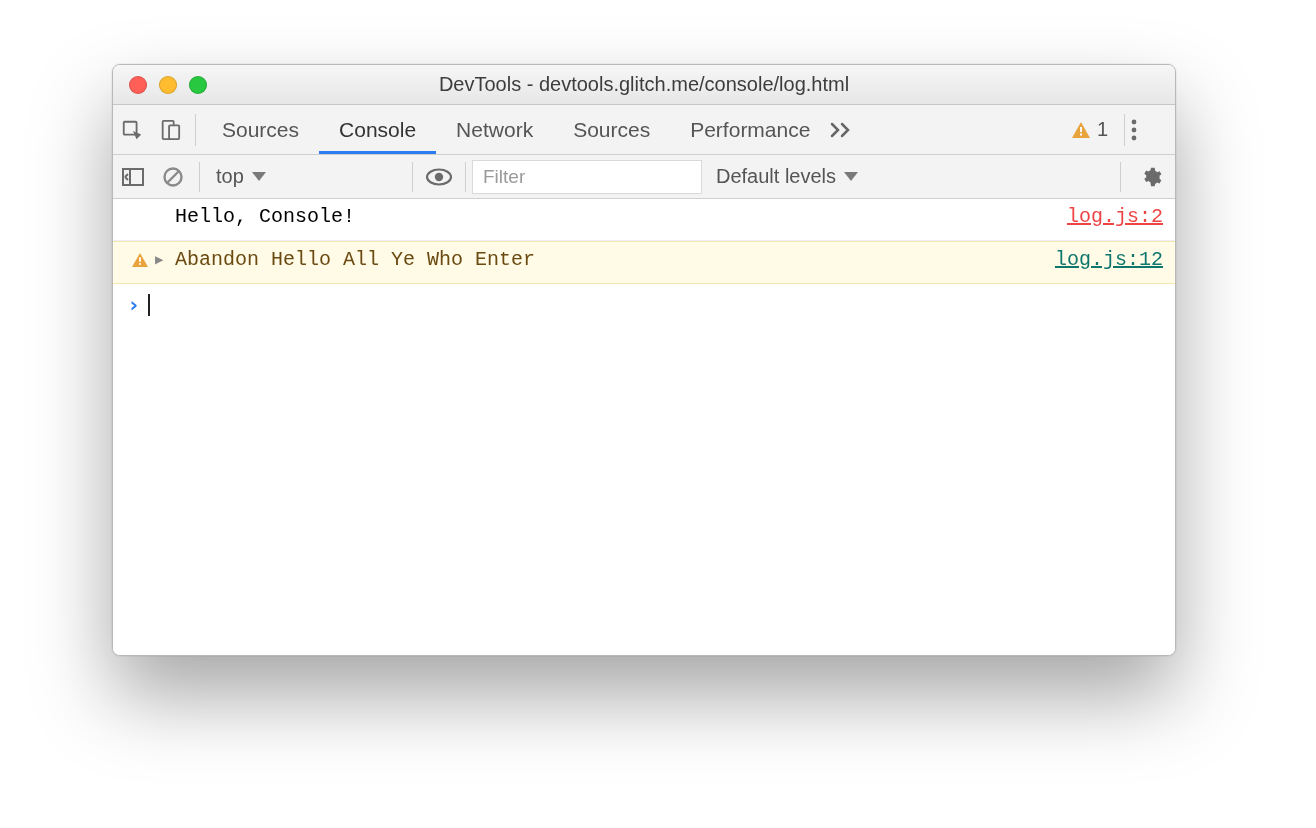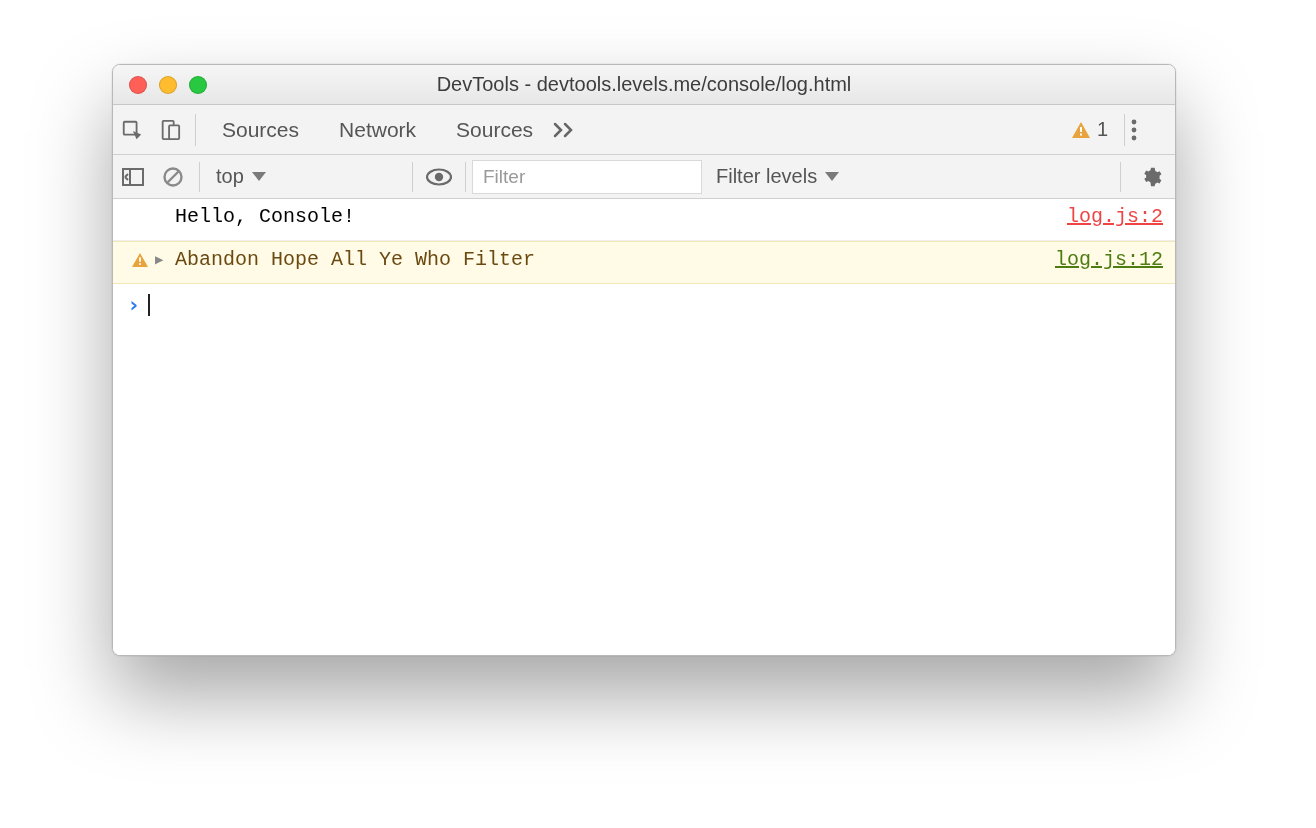--- a/index.html
+++ b/index.html
@@ -131,21 +131,21 @@
   .msg .body { flex:1; padding-left:2px; }
   .msg .src {
     color:#ef4444; text-decoration: underline; white-space:nowrap;
   }
   .msg.warn {
     background:#fffbe6;
     border-top:1px solid #f3e8b5;
     border-bottom:1px solid #f3e8b5;
     color:#6b4a12;
   }
-  .msg.warn .src { color:#4d7c0f; }
+  .msg.warn .src { color:#0f766e; }
 
   .prompt {
     display:flex; align-items:center; gap:8px;
     padding:8px 14px;
     font-family: Menlo, Consolas, monospace; font-size:20px;
   }
   .prompt .chev { color:#2b7bf3; font-weight:bold; font-size:22px; }
   .prompt .cursor {
     width:1.5px; height:22px; background:#222; display:inline-block;
   }
@@ -156,41 +156,43 @@
 <body>
 
 <div class="window">
 
   <div class="titlebar">
     <div class="traffic">
       <div class="tl red"></div>
       <div class="tl yel"></div>
       <div class="tl grn"></div>
     </div>
-    <div class="title">DevTools - devtools.levels.me/console/log.html</div>
+    <div class="title">DevTools - devtools.glitch.me/console/log.html</div>
   </div>
 
   <div class="tabs">
     <div class="iconbtn">
       <svg width="22" height="22" viewBox="0 0 24 24" fill="none" stroke="#6b6b6b" stroke-width="2">
         <rect x="3" y="3" width="14" height="14" rx="1"></rect>
         <path d="M13 13 L22 17 L17 22 Z" fill="#6b6b6b" stroke="none"></path>
       </svg>
     </div>
     <div class="iconbtn">
       <svg width="22" height="22" viewBox="0 0 24 24" fill="none" stroke="#6b6b6b" stroke-width="2">
         <rect x="4" y="2" width="12" height="20" rx="1"></rect>
         <rect x="11" y="7" width="11" height="15" rx="1" fill="#f3f3f3"></rect>
       </svg>
     </div>
     <div class="sep"></div>
 
     <div class="tab">Sources</div>
+    <div class="tab active">Console</div>
     <div class="tab">Network</div>
     <div class="tab">Sources</div>
+    <div class="tab">Performance</div>
 
     <div class="more-chevrons">
       <svg width="26" height="16" viewBox="0 0 26 16" fill="none" stroke="#666" stroke-width="2.5" stroke-linecap="round">
         <path d="M2 2 L8 8 L2 14"></path>
           <path d="M12 2 L18 8 L12 14"></path>
       </svg>
     </div>
     <div class="spacer"></div>
 
     <div class="warnbadge">
@@ -235,21 +237,21 @@
     <div class="vsep"></div>
     <div class="ct-btn">
       <svg width="26" height="18" viewBox="0 0 26 18" fill="#6b6b6b">
         <ellipse cx="13" cy="9" rx="12" ry="7.5" fill="none" stroke="#6b6b6b" stroke-width="2.2"></ellipse>
         <circle cx="13" cy="9" r="4.2"></circle>
       </svg>
     </div>
     <div class="vsep"></div>
     <input class="filter" placeholder="Filter" style="">
     <div class="levels">
-      <span>Filter levels</span>
+      <span>Default levels</span>
       <span class="caret-down"></span>
     </div>
     <div class="spacer"></div>
     <div class="vsep"></div>
     <div class="gear">
       <svg width="22" height="22" viewBox="0 0 24 24" fill="#6b6b6b">
         <path d="M12 8a4 4 0 100 8 4 4 0 000-8zm9.4 4a7.6 7.6 0 00-.1-1.3l2.1-1.6-2-3.4-2.5 1a7.6 7.6 0 00-2.2-1.3L16 2h-4l-.6 2.7a7.6 7.6 0 00-2.2 1.3l-2.5-1-2 3.4 2.1 1.6a7.7 7.7 0 000 2.6L4.7 14l2 3.4 2.5-1c.7.5 1.4 1 2.2 1.3L12 22h4l.6-2.7c.8-.3 1.5-.8 2.2-1.3l2.5 1 2-3.4-2.1-1.6c.1-.4.2-.9.2-1.3z"></path>
       </svg>
     </div>
   </div>
@@ -265,21 +267,21 @@
 
     <div class="msg warn">
       <span class="gutter">
         <svg width="18" height="16" viewBox="0 0 20 18">
           <path d="M10 1 L19 17 H1 Z" fill="#e8a33d"></path>
           <rect x="9" y="6" width="2" height="5" fill="#fff"></rect>
           <rect x="9" y="12.5" width="2" height="2" fill="#fff"></rect>
         </svg>
       </span>
       <span class="disclose">▶</span>
-      <span class="body">Abandon Hope All Ye Who Filter</span>
+      <span class="body">Abandon Hello All Ye Who Enter</span>
       <a class="src">log.js:12</a>
     </div>
 
     <div class="prompt">
       <span class="chev">›</span>
       <span class="cursor"></span>
     </div>
   </div>
 
 </div>

